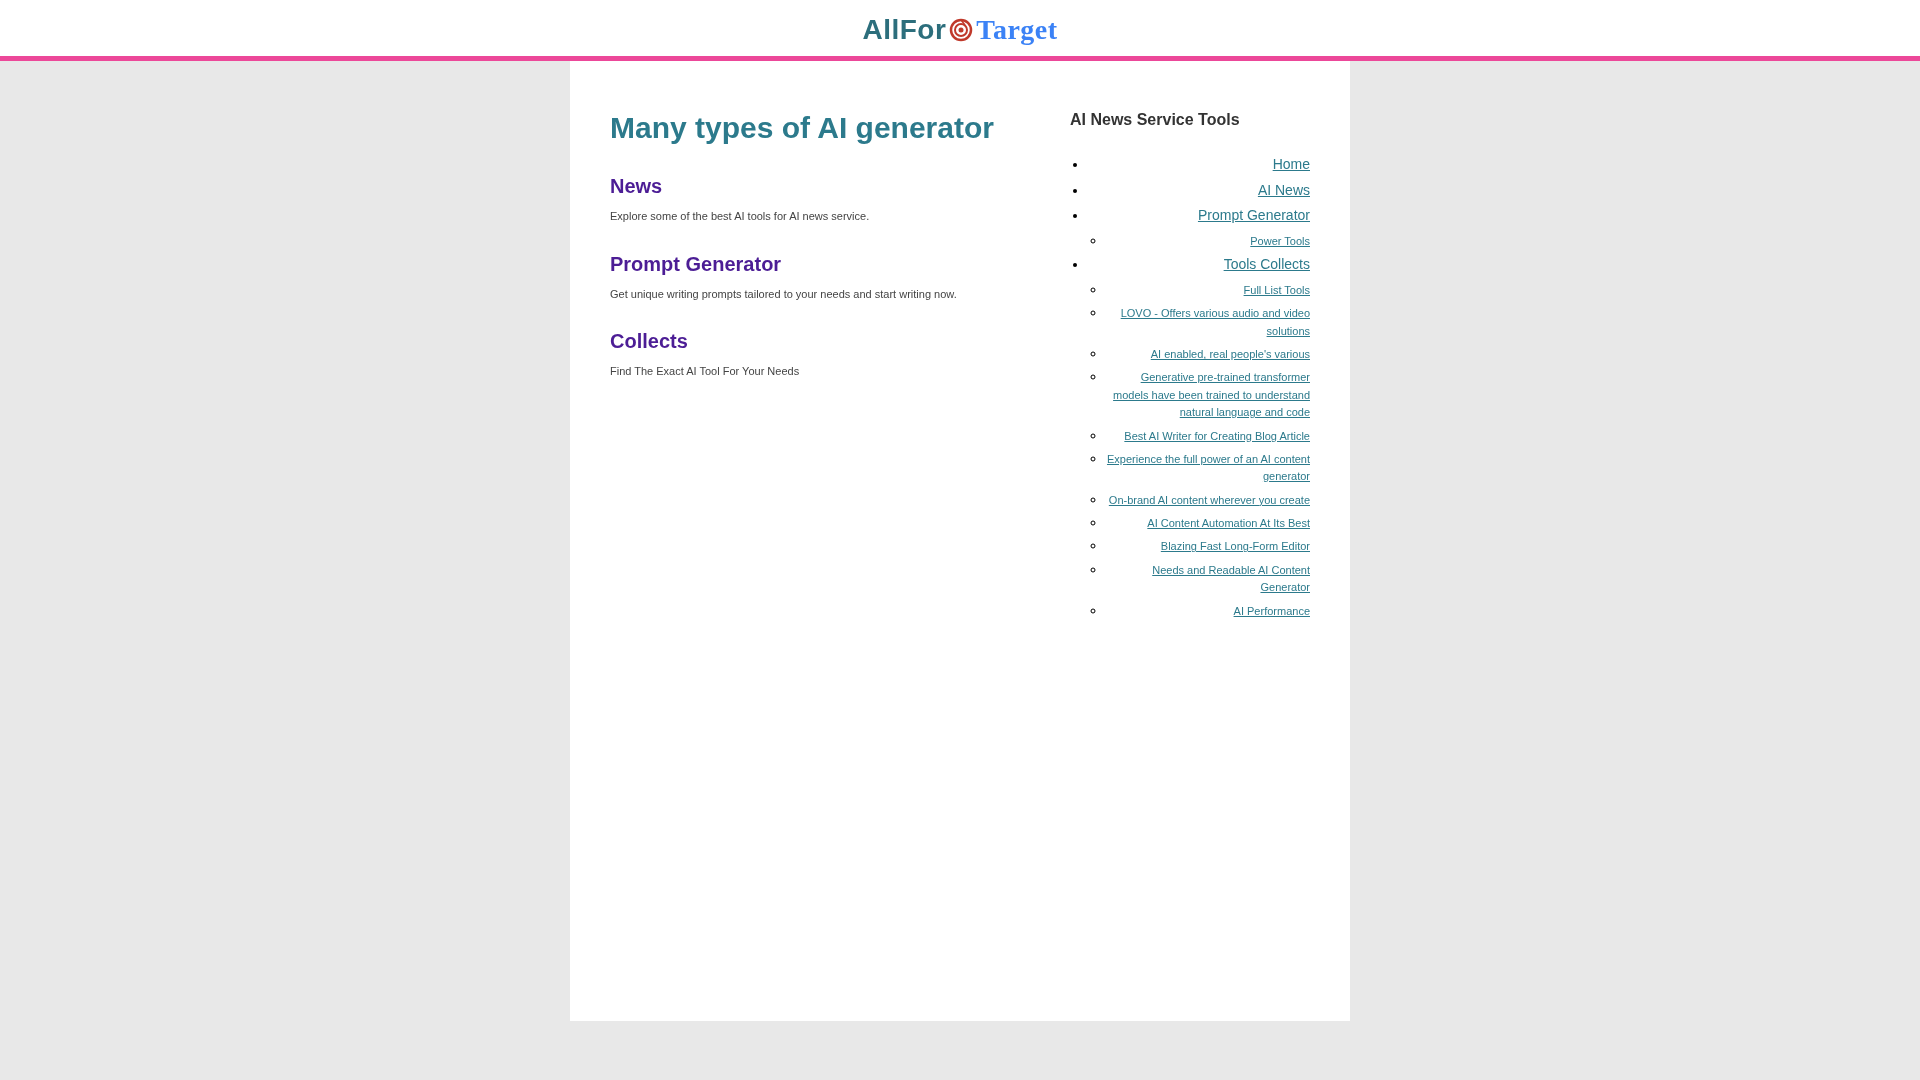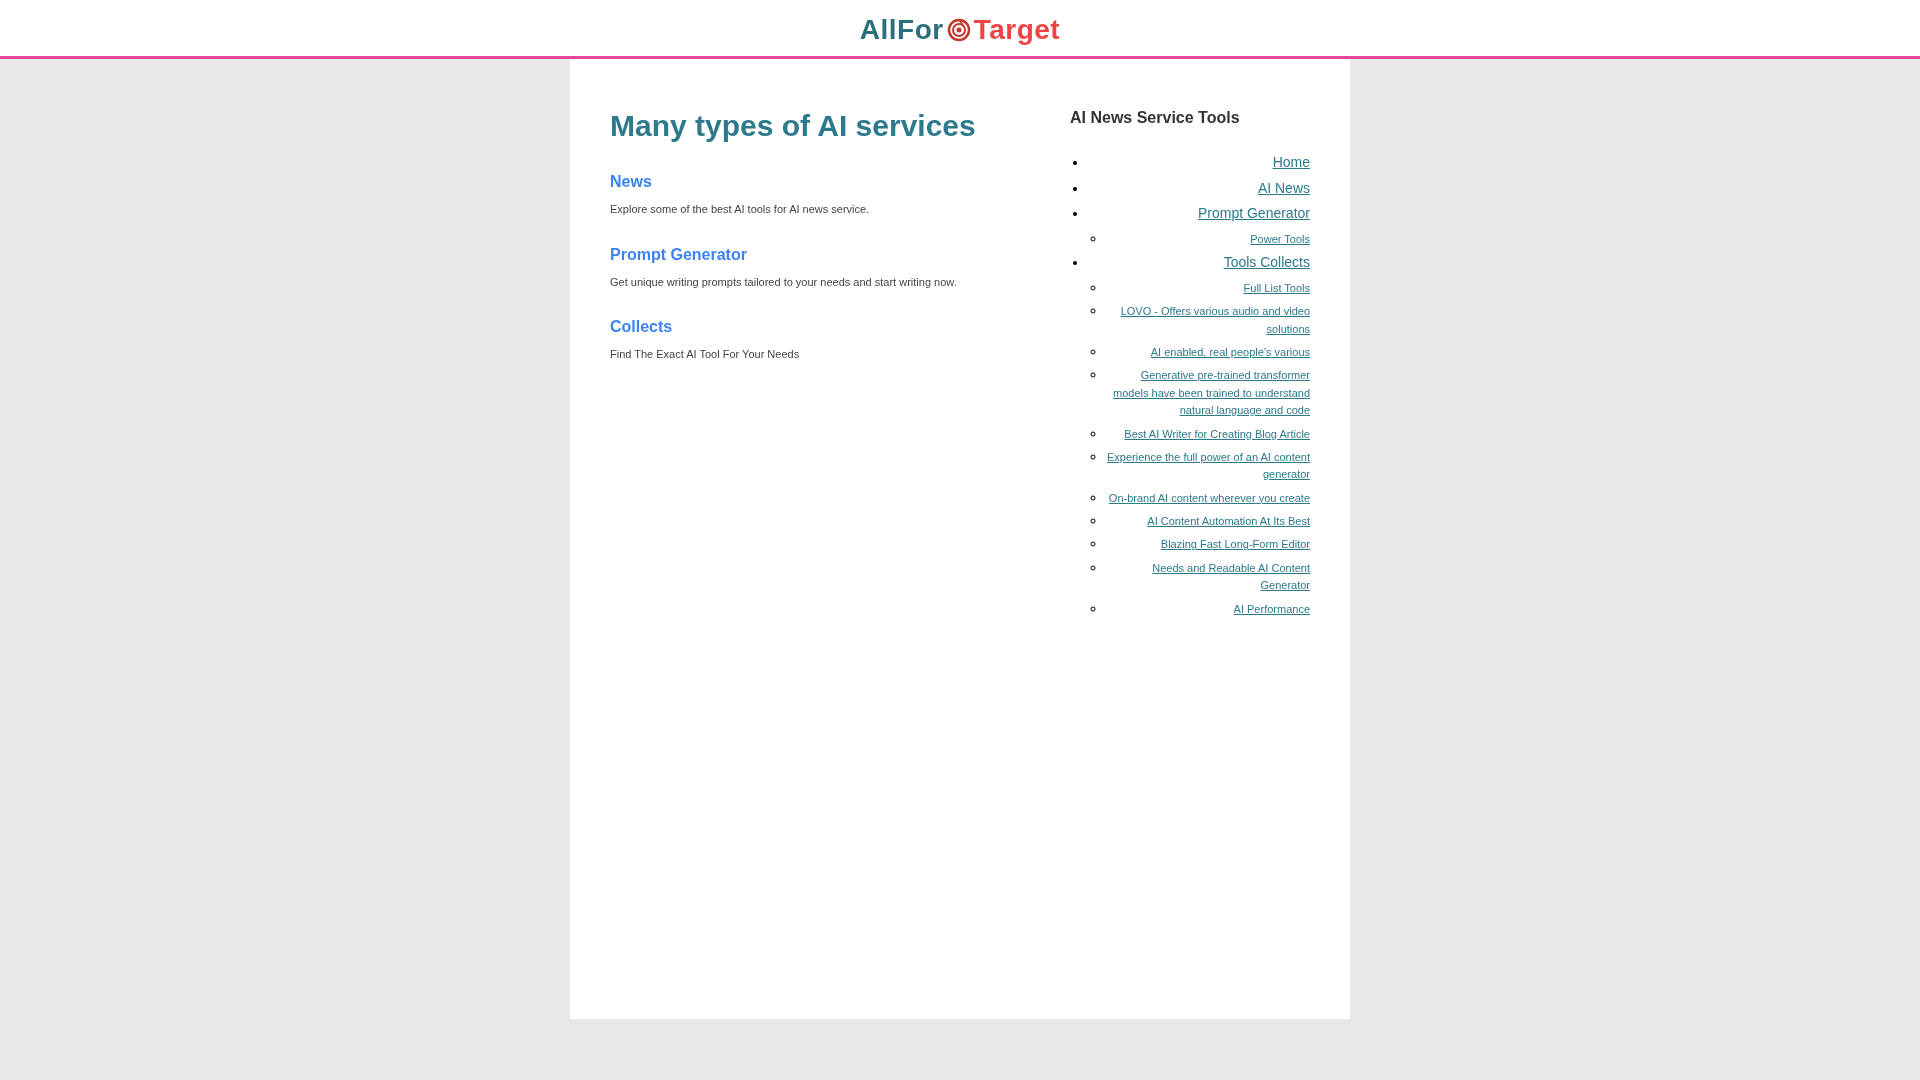--- a/index.html
+++ b/index.html
@@ -15,21 +15,21 @@
       display: flex;
       flex-direction: column;
       align-items: center;
     }
 
     .header {
       width: 100%;
       background-color: #fff;
       text-align: center;
       padding: 14px 0 10px 0;
-      border-bottom: 3px solid #ec4899;
+      border-bottom: 5px solid #ec4899;
     }
 
     .header-logo {
       font-size: 28px;
       font-weight: bold;
       color: #333;
       letter-spacing: 0.5px;
       display: inline-flex;
       align-items: center;
       gap: 0px;
@@ -37,21 +37,22 @@
 
     .logo-all {
       color: #2c6e7c;
     }
 
     .logo-for {
       color: #2c6e7c;
     }
 
     .logo-target {
-      color: #ef4444;
+      color: #3b82f6;
+      font-family: Liberation Serif, serif;
     }
 
     .logo-icon {
       width: 28px;
       height: 28px;
       margin: 0 1px;
     }
 
     .page-container {
       width: 780px;
@@ -74,23 +75,23 @@
     }
 
     .main-title {
       font-size: 30px;
       font-weight: bold;
       color: #2c7a8c;
       margin-bottom: 30px;
     }
 
     .section-heading {
-      font-size: 16px;
-      font-weight: bold;
-      color: #3b82f6;
+      font-size: 20px;
+      font-weight: bold;
+      color: #4c1d95;
       margin-bottom: 10px;
     }
 
     .section-text {
       font-size: 11px;
       color: #444;
       margin-bottom: 28px;
       line-height: 1.5;
     }
 
@@ -149,21 +150,21 @@
       <circle cx="14" cy="14" r="2.5" fill="#c0392b"></circle>
       <line x1="14" y1="4" x2="18" y2="9" stroke="#c0392b" stroke-width="1.5"></line>
     </svg>
     <span class="logo-target">Target</span>
   </div>
 </div>
 
 <div class="page-container">
 
   <div class="main-content">
-    <h1 class="main-title">Many types of AI services</h1>
+    <h1 class="main-title">Many types of AI generator</h1>
 
     <h2 class="section-heading">News</h2>
     <p class="section-text">Explore some of the best AI tools for AI news service.</p>
 
     <h2 class="section-heading">Prompt Generator</h2>
     <p class="section-text">Get unique writing prompts tailored to your needs and start writing now.</p>
 
     <h2 class="section-heading">Collects</h2>
     <p class="section-text">Find The Exact AI Tool For Your Needs</p>
 

